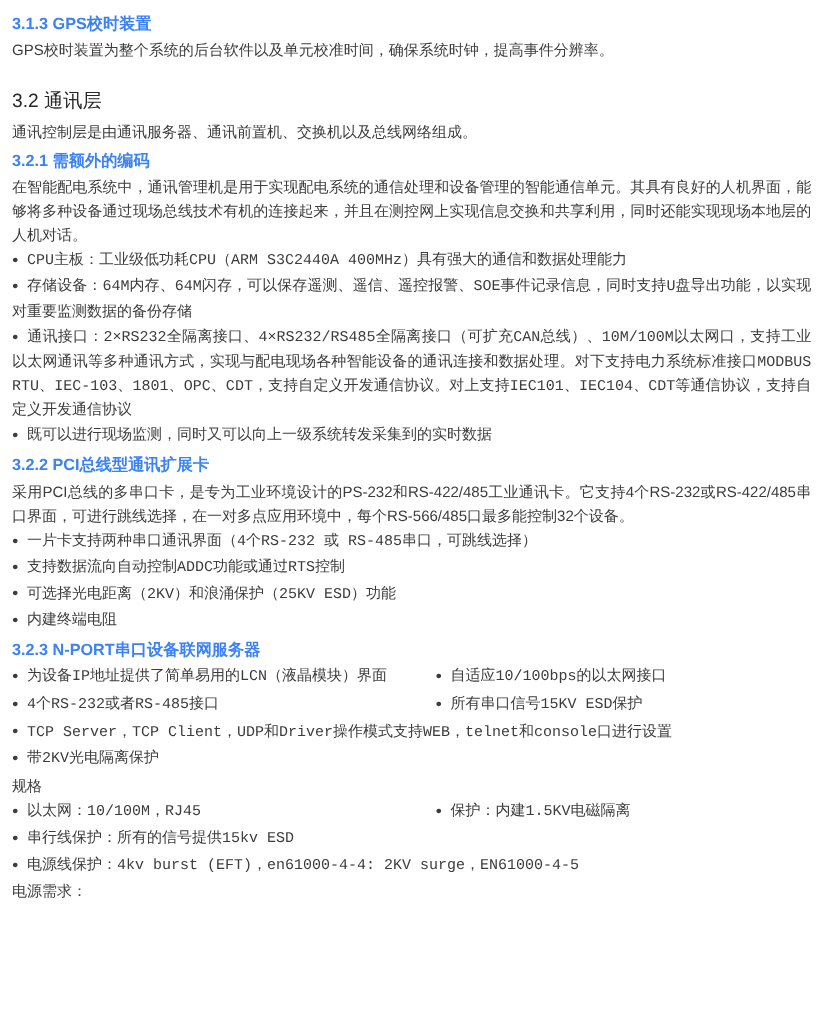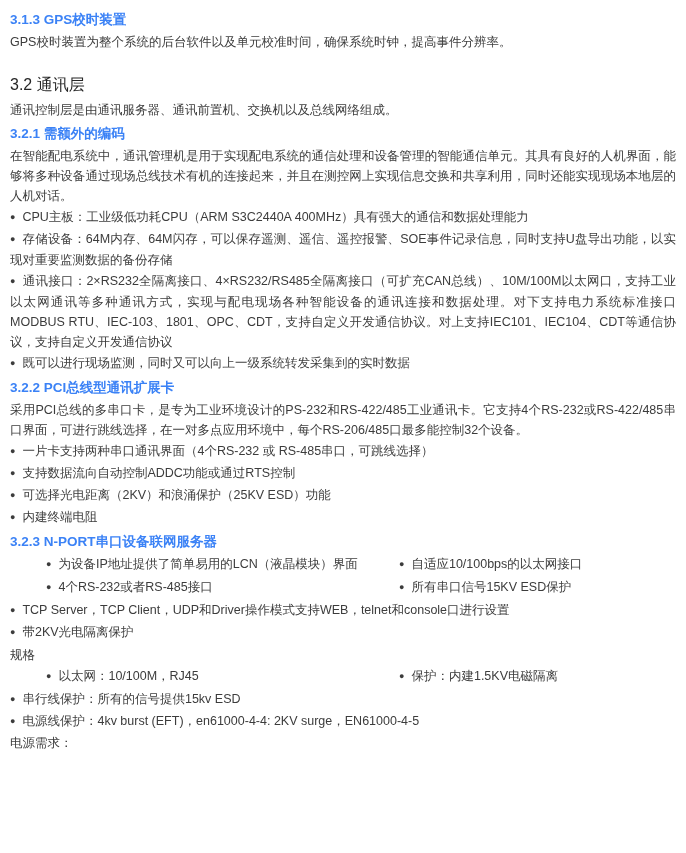--- a/index.html
+++ b/index.html
@@ -29,30 +29,31 @@
     margin: 22px 0 4px 0;
     line-height: 22px;
   }
   .para {
     margin: 0 0 1px 0;
     text-align: justify;
   }
   .bullet {
     margin: 0 0 1px 0;
     text-align: justify;
+    font-family: Liberation Mono, monospace;
   }
   .blt {
     font-size: 9px;
     margin-right: 7px;
     position: relative;
     top: -1.5px;
     color: #3c3c3c;
   }
   .row { display: flex; margin: 0 0 1px 0; }
-  .cell-left { width: 353px; flex-shrink: 0; margin-left: 36px; }
+  .cell-left { width: 353px; flex-shrink: 0; }
   .cell-right { flex: 1; }
   .plain-label { margin: 0 0 1px 0; }
 </style>
 </head>
 <body>
 
 <div class="page">
 
   <div class="h-sub">3.1.3 GPS校时装置</div>
   <p class="para">GPS校时装置为整个系统的后台软件以及单元校准时间，确保系统时钟，提高事件分辨率。</p>
@@ -70,21 +71,21 @@
     <span class="blt">●</span><span>存储设备：64M内存、64M闪存，可以保存遥测、遥信、遥控报警、SOE事件记录信息，同时支持U盘导出功能，以实现对重要监测数据的备份存储</span>
   </div>
   <div class="bullet">
     <span class="blt">●</span><span>通讯接口：2×RS232全隔离接口、4×RS232/RS485全隔离接口（可扩充CAN总线）、10M/100M以太网口，支持工业以太网通讯等多种通讯方式，实现与配电现场各种智能设备的通讯连接和数据处理。对下支持电力系统标准接口MODBUS RTU、IEC-103、1801、OPC、CDT，支持自定义开发通信协议。对上支持IEC101、IEC104、CDT等通信协议，支持自定义开发通信协议</span>
   </div>
   <div class="bullet">
     <span class="blt">●</span><span>既可以进行现场监测，同时又可以向上一级系统转发采集到的实时数据</span>
   </div>
 
   <div class="h-sub">3.2.2 PCI总线型通讯扩展卡</div>
-  <p class="para">采用PCI总线的多串口卡，是专为工业环境设计的PS-232和RS-422/485工业通讯卡。它支持4个RS-232或RS-422/485串口界面，可进行跳线选择，在一对多点应用环境中，每个RS-206/485口最多能控制32个设备。</p>
+  <p class="para">采用PCI总线的多串口卡，是专为工业环境设计的PS-232和RS-422/485工业通讯卡。它支持4个RS-232或RS-422/485串口界面，可进行跳线选择，在一对多点应用环境中，每个RS-566/485口最多能控制32个设备。</p>
 
   <div class="bullet">
     <span class="blt">●</span><span>一片卡支持两种串口通讯界面（4个RS-232 或 RS-485串口，可跳线选择）</span>
   </div>
   <div class="bullet">
     <span class="blt">●</span><span>支持数据流向自动控制ADDC功能或通过RTS控制</span>
   </div>
   <div class="bullet">
     <span class="blt">●</span><span>可选择光电距离（2KV）和浪涌保护（25KV ESD）功能</span>
   </div>

